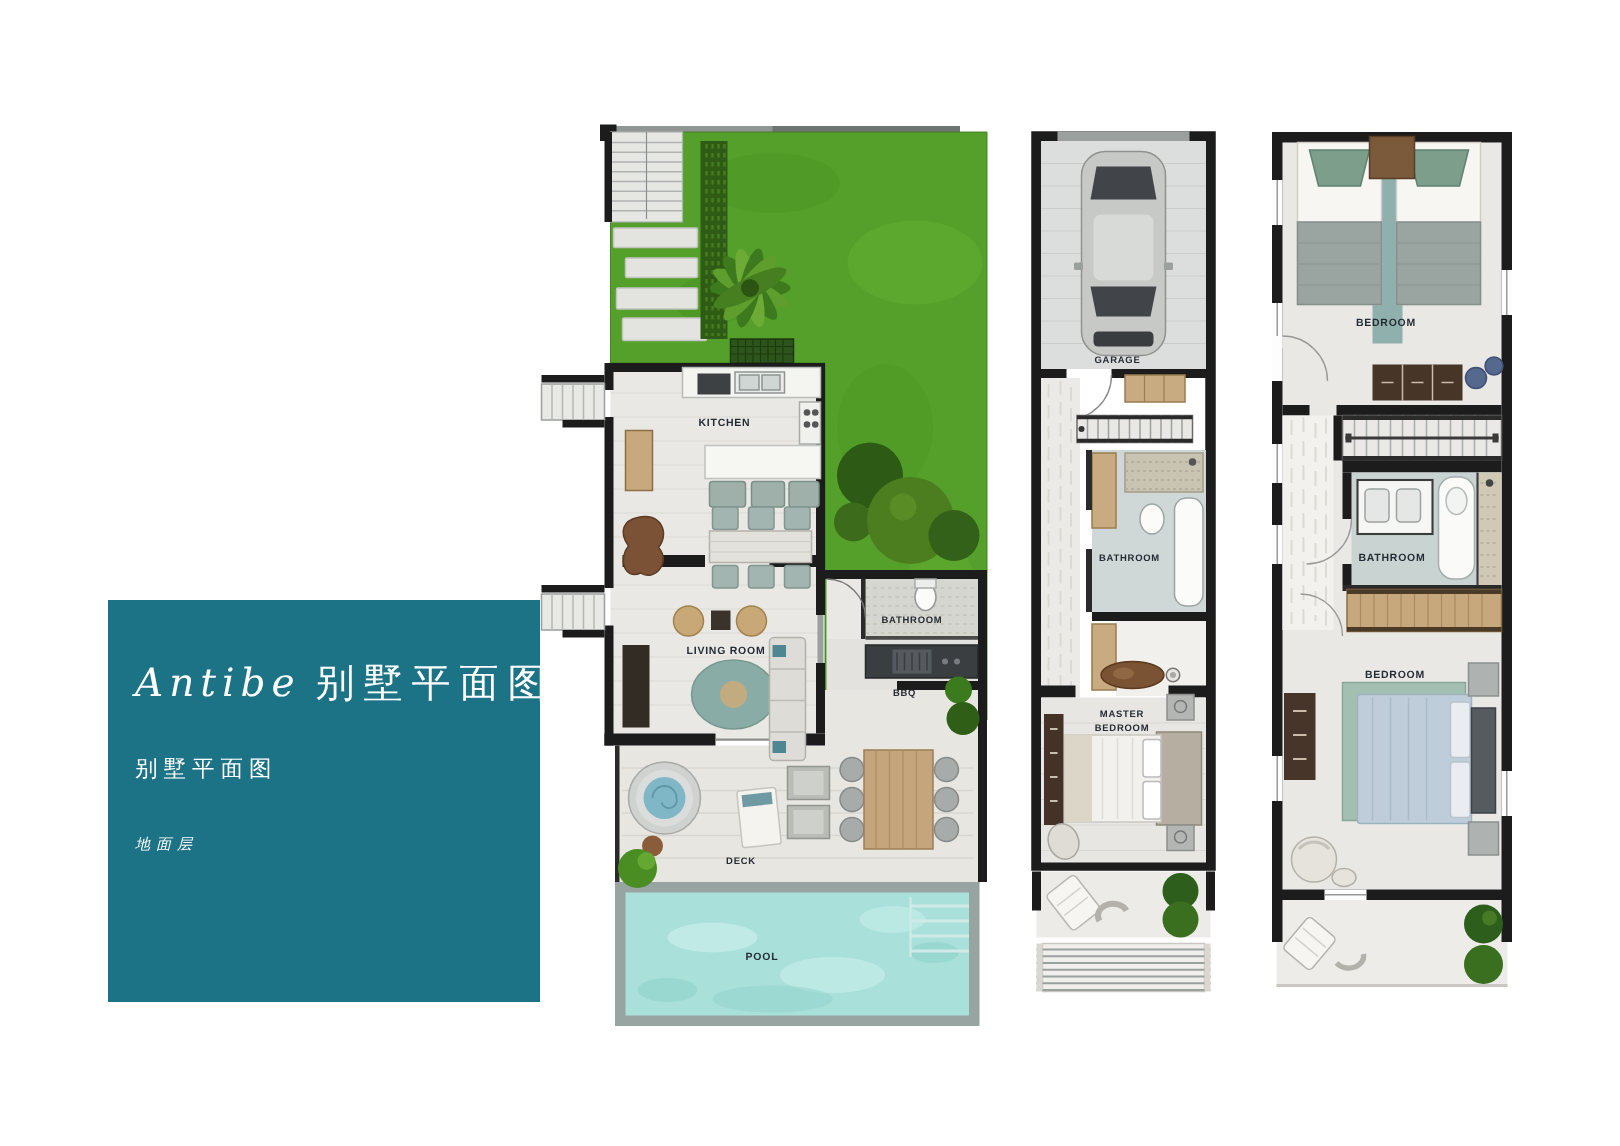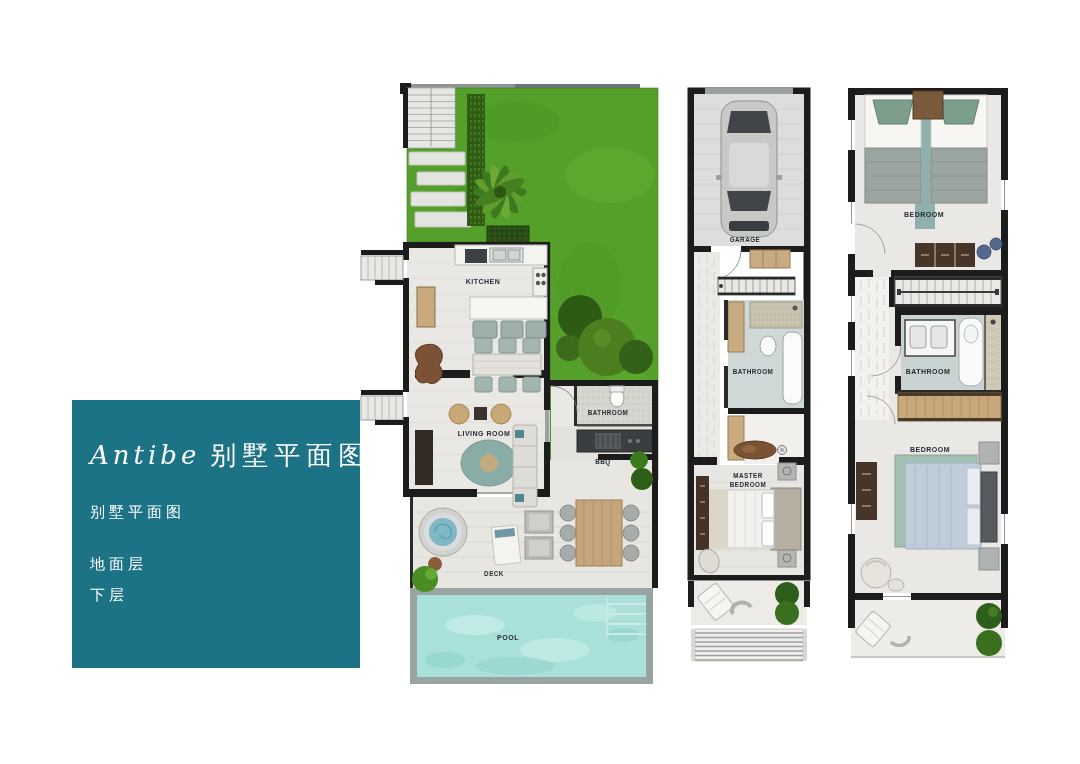--- a/index.html
+++ b/index.html
@@ -7,41 +7,40 @@
        font-family:"Liberation Sans",sans-serif;}
   .canvas{position:absolute;inset:0;background:#ffffff;}
   .info-panel{position:absolute;left:72px;top:400px;width:288px;height:268px;
               box-sizing:border-box;padding:38px 20px 0 18px;color:#fff;}
   .info-title{margin:0;font-size:26px;font-weight:500;white-space:nowrap;}
   .info-title em{font-family:"DejaVu Serif",serif;font-style:italic;font-weight:400;
                  letter-spacing:4px;margin-right:10px;}
   .info-title .cjk{letter-spacing:6px;}
   .direction{margin:30px 0 0;font-size:15px;letter-spacing:4px;}
   .floors{list-style:none;margin:26px 0 0;padding:0;}
-  .floors li{font-size:15px;letter-spacing:4px;line-height:31px;}
+  .floors li{font-size:10px;letter-spacing:4px;line-height:31px;font-style:italic;}
   svg.plan{position:absolute;overflow:visible;}
   #plan-ground{left:355px;top:80px;}
   #plan-upper{left:683px;top:84px;}
   #plan-lower{left:843px;top:84px;}
   .lbl{font-family:"Liberation Sans",sans-serif;font-weight:bold;font-size:7px;
        fill:#262c35;letter-spacing:.5px;text-anchor:middle;}
   .lbl-s{font-size:6.3px;}
   .wall{fill:#1c1c1c;}
 </style>
 </head>
 <body>
 
 <div class="canvas">
 
   <section class="info-panel" style="background-color: rgb(29, 115, 134);">
     <h1 class="info-title"><em>Antibe</em><span class="cjk">别墅平面图</span></h1>
     <p class="direction">别墅平面图</p>
     <ul class="floors">
       <li>地面层</li>
-      <li>下层</li>
     </ul>
   </section>
 
   <svg id="plan-ground" class="plan" width="310" height="608" viewBox="0 0 310 608">
 
     <rect x="50" y="4" width="235" height="7" fill="#8f9494"></rect>
     <rect x="160" y="4" width="125" height="7" fill="#6e7473"></rect>
     <rect x="45" y="3" width="11" height="11" class="wall"></rect>
 
     <g>

